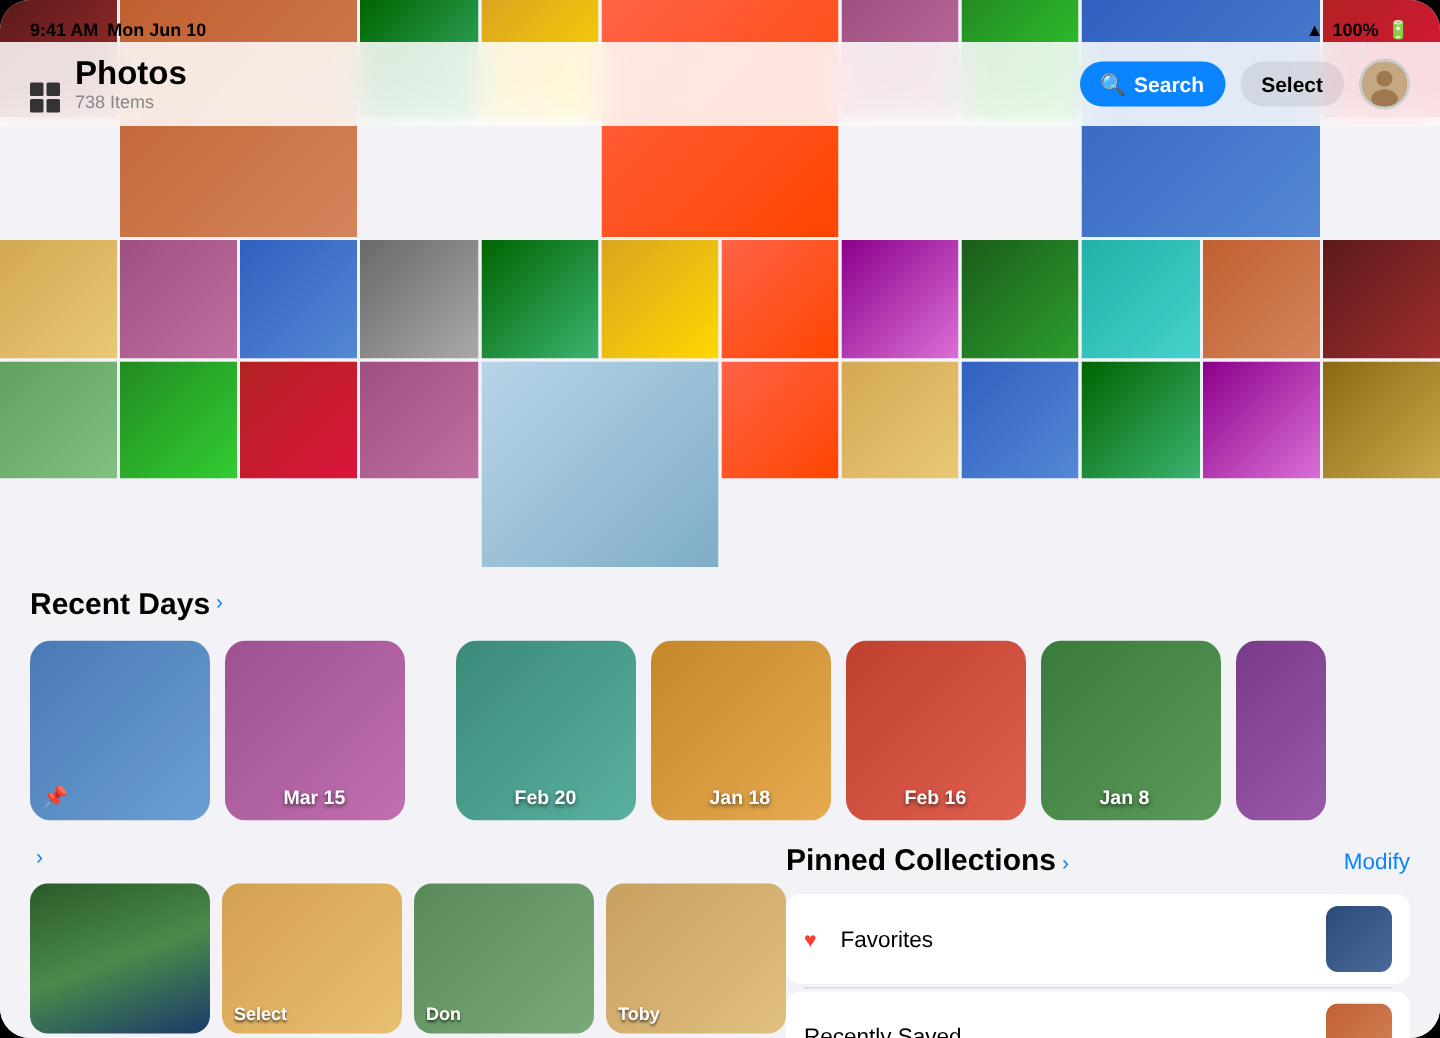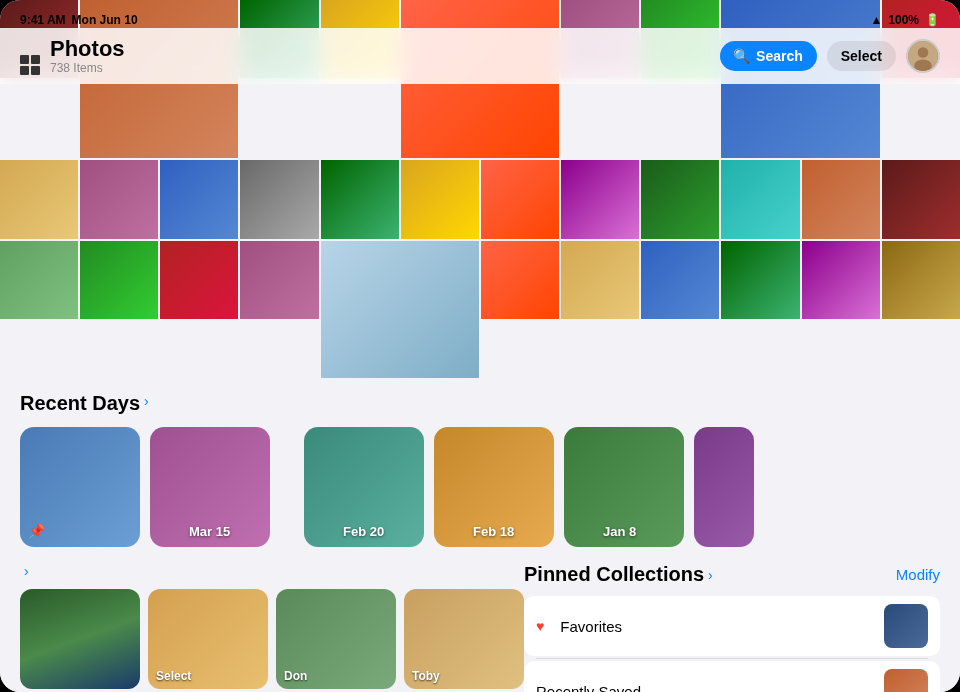--- a/index.html
+++ b/index.html
@@ -531,23 +531,26 @@
 
         <div class="day-card" style="background: linear-gradient(135deg, #9e5090, #c070b0);">
           <span class="day-label">Mar 15</span>
         </div>
 
         <div class="day-card" style="background: linear-gradient(135deg, #3a8a7a, #5ab0a0); margin-left: 24px;">
           <span class="day-label">Feb 20</span>
         </div>
 
         <div class="day-card" style="background: linear-gradient(135deg, #c4882a, #e8aa50);">
-          <span class="day-label">Feb 18</span>
-        </div>
-
+          <span class="day-label">Jan 18</span>
+        </div>
+
+        <div class="day-card" style="background: linear-gradient(135deg, #c04030, #e06050);">
+          <span class="day-label">Feb 16</span>
+        </div>
 
 
         <div class="day-card" style="background: linear-gradient(135deg, #3a7a3a, #5a9a5a);">
           <span class="day-label">Jan 8</span>
         </div>
 
         <div class="day-card" style="background: linear-gradient(135deg, #7a3a8a, #9a5aaa); width: 60px;">
         </div>
       </div>
     </div>

